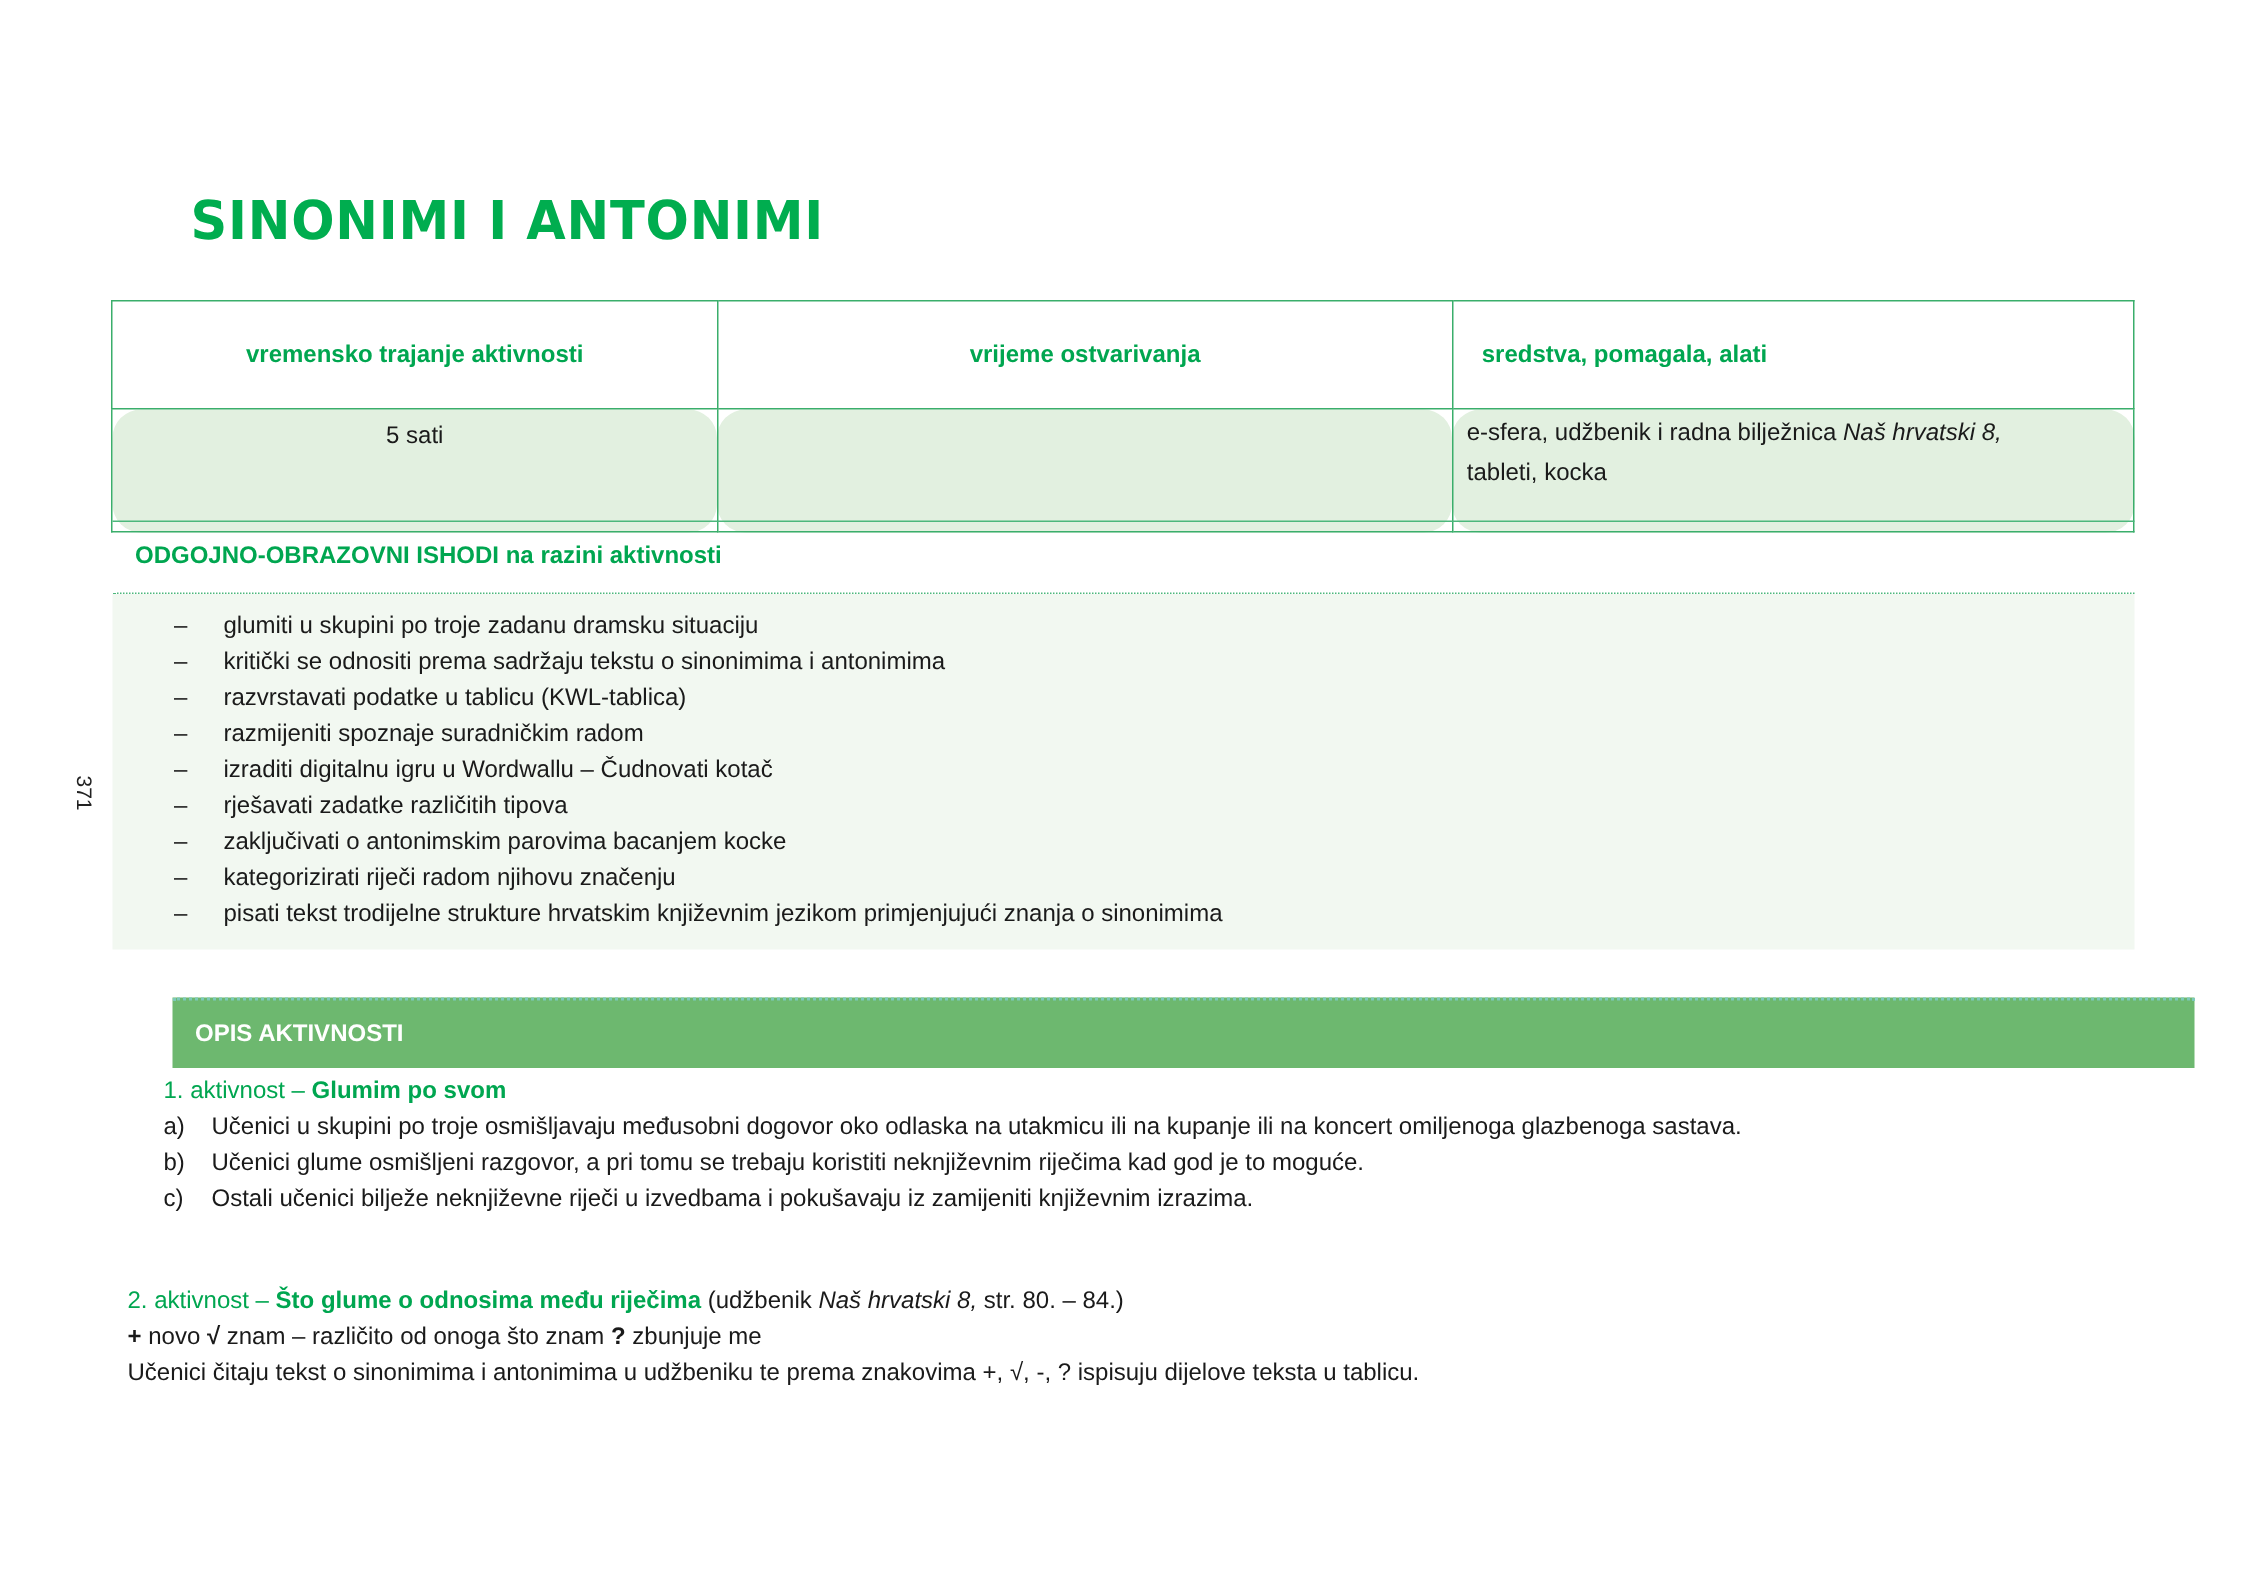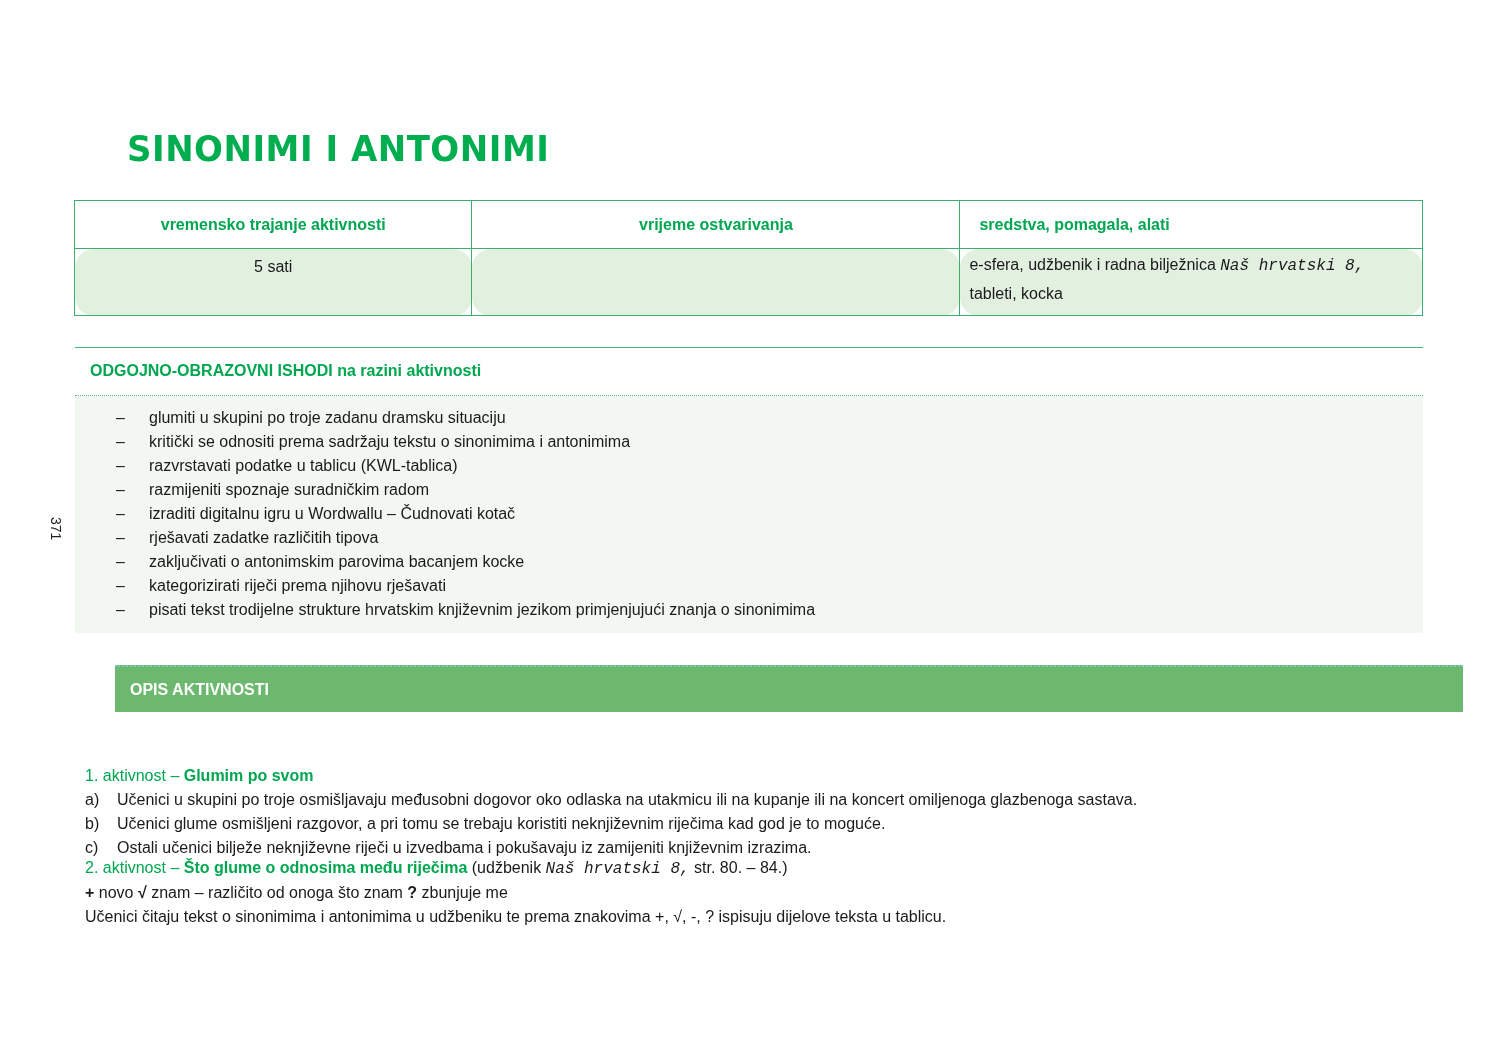--- a/index.html
+++ b/index.html
@@ -16,21 +16,21 @@
   }
   .page-num {
     position: absolute; left: 46px; top: 517px; font-size: 14px; color: #222;
     transform: rotate(90deg); transform-origin: left top; left: 64px;
   }
   
   .meta-table {
     position: absolute; left: 74px; top: 200px; width: 1349px;
     border-collapse: collapse; font-size: 16px;
   }
-  .meta-table td, .meta-table th { border: 1px solid #3aae6b; padding: 0; }
+  .meta-table td, .meta-table th { border: 1px solid #3aae6b; padding: 12px; }
   .meta-table th {
     height: 47px; font-weight: bold; color: #00a650; background: #fff;
     font-size: 16px;
   }
   .meta-table td { height: 57px; background: #e2f0e0; vertical-align: top; border-radius: 19px; }
   .c1 { width: 402px; } .c2 { width: 494px; } .c3 { width: 449px; }
   .th3 { text-align: left; padding-left: 19px !important; }
   .td1 { text-align: center; padding-top: 9px !important; }
   .td3 { padding: 2px 8px 0 9px !important; line-height: 27px; }
   
@@ -49,25 +49,25 @@
   
   .opis {
     position: absolute; left: 75px; top: 665px; width: 1348px; height: 47px;
     background: #6db86f; border-top: 2px dotted #7cc9b9;
     color: #ffffff; font-weight: bold; font-size: 16px; line-height: 46px;
     padding-left: 15px; box-sizing: border-box; margin-left: 40px;
   }
   .activity { position: absolute; left: 85px; font-size: 16px; line-height: 24px; }
   .green { color: #00a650; }
   .bold { font-weight: bold; }
-  .act1 { top: 764px; }
+  .act1 { top: 716px; margin-left: 24px; }
   .act2 { top: 856px; }
   .item { position: relative; padding-left: 32px; }
   .item .lbl { position: absolute; left: 0; }
-  em { font-style: italic; font-family: Liberation Mono, monospace; }
+  em { font-style: italic; }
 </style>
 </head>
 <body>
 
 <div class="title">SINONIMI I ANTONIMI</div>
 
 <div class="page-num">371</div>
 
 <table class="meta-table">
   <tbody>
@@ -87,21 +87,21 @@
 <div class="outcomes">
   <div class="outcomes-head"><span>ODGOJNO-OBRAZOVNI ISHODI</span><span class="normal"> na razini aktivnosti</span></div>
   <div class="outcomes-body">
     <div class="outcome"><span class="dash">–</span><span>glumiti u skupini po troje zadanu dramsku situaciju</span></div>
     <div class="outcome"><span class="dash">–</span><span>kritički se odnositi prema sadržaju tekstu o sinonimima i antonimima</span></div>
     <div class="outcome"><span class="dash">–</span><span>razvrstavati podatke u tablicu (KWL-tablica)</span></div>
     <div class="outcome"><span class="dash">–</span><span>razmijeniti spoznaje suradničkim radom</span></div>
     <div class="outcome"><span class="dash">–</span><span>izraditi digitalnu igru u Wordwallu – Čudnovati kotač</span></div>
     <div class="outcome"><span class="dash">–</span><span>rješavati zadatke različitih tipova</span></div>
     <div class="outcome"><span class="dash">–</span><span>zaključivati o antonimskim parovima bacanjem kocke</span></div>
-    <div class="outcome"><span class="dash">–</span><span>kategorizirati riječi prema njihovu rješavati</span></div>
+    <div class="outcome"><span class="dash">–</span><span>kategorizirati riječi radom njihovu značenju</span></div>
     <div class="outcome"><span class="dash">–</span><span>pisati tekst trodijelne strukture hrvatskim književnim jezikom primjenjujući znanja o sinonimima</span></div>
   </div>
 </div>
 
 <div class="opis">OPIS AKTIVNOSTI</div>
 
 <div class="activity act1">
   <div><span class="green">1. aktivnost – </span><span class="green bold">Glumim po svom</span></div>
   <div class="item"><span class="lbl">a)</span><span>Učenici u skupini po troje osmišljavaju međusobni dogovor oko odlaska na utakmicu ili na kupanje ili na koncert omiljenoga glazbenoga sastava.</span></div>
   <div class="item"><span class="lbl">b)</span><span>Učenici glume osmišljeni razgovor, a pri tomu se trebaju koristiti neknjiževnim riječima kad god je to moguće.</span></div>

